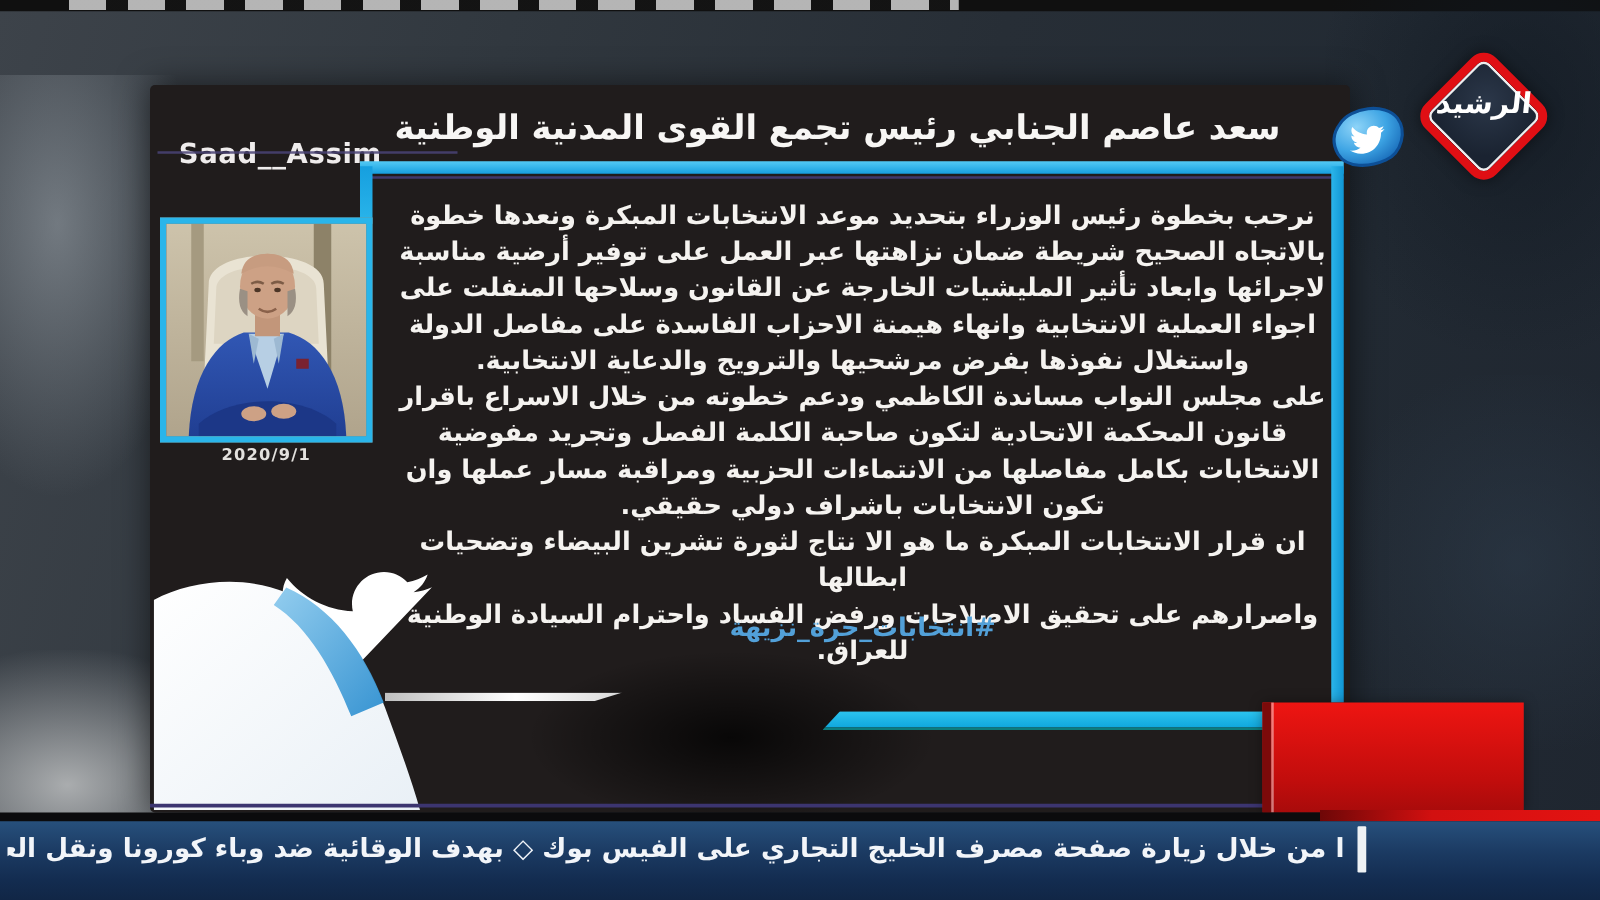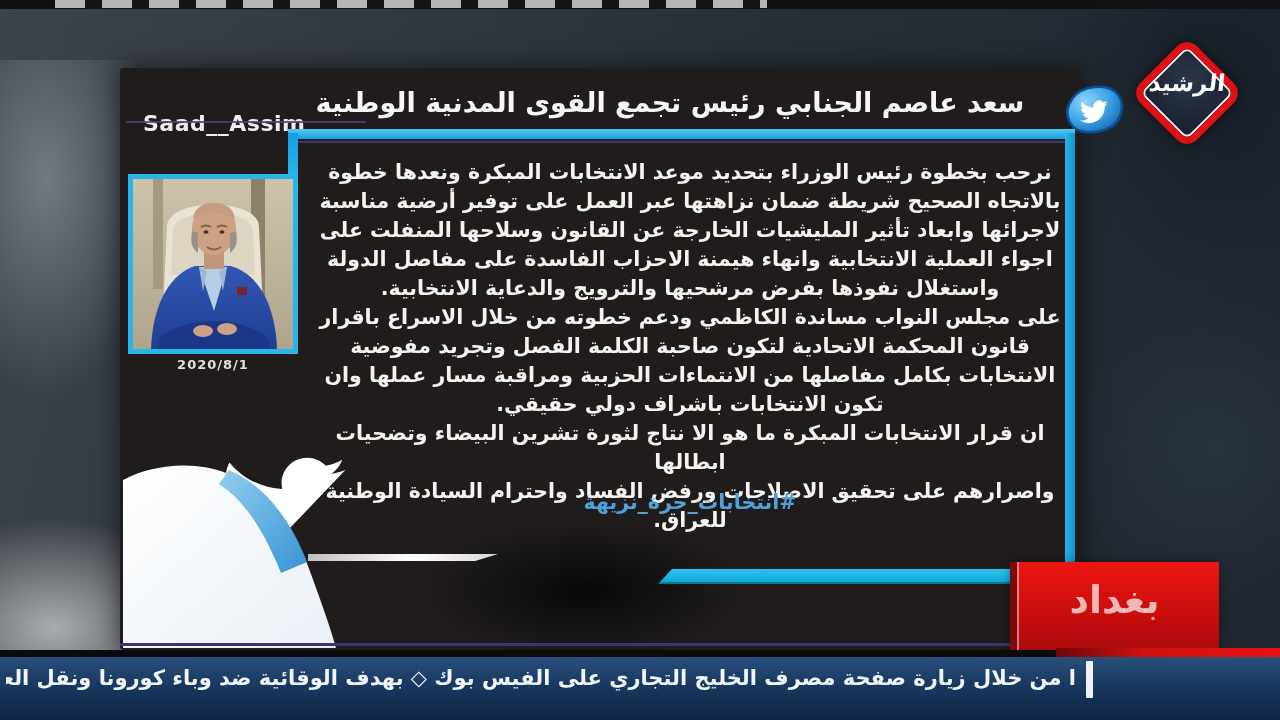--- a/index.html
+++ b/index.html
@@ -139,21 +139,21 @@
       <path d="M84,48 q5,-3 10,0" stroke="#7d5c46" stroke-width="2" fill="none"></path>
       <ellipse cx="73" cy="53" rx="2.6" ry="1.8" fill="#4c3526"></ellipse>
       <ellipse cx="89" cy="53" rx="2.6" ry="1.8" fill="#4c3526"></ellipse>
       <path d="M74,68 q7,5 14,0" stroke="#8a614a" stroke-width="2" fill="none"></path>
       <rect x="104" y="108" width="10" height="8" fill="#7a2230"></rect>
       <path d="M26,160 C52,136 110,136 136,160 L136,170 L26,170 Z" fill="#1c3787"></path>
       <ellipse cx="70" cy="152" rx="10" ry="6" fill="#cda185"></ellipse>
       <ellipse cx="94" cy="150" rx="10" ry="6" fill="#cda185"></ellipse>
     </svg>
   </div>
-  <div class="abs photo-date">2020/8/1</div>
+  <div class="abs photo-date">2020/9/1</div>
 
   <div class="abs tweet-body" dir="rtl">نرحب بخطوة رئيس الوزراء بتحديد موعد الانتخابات المبكرة ونعدها خطوة
 بالاتجاه الصحيح شريطة ضمان نزاهتها عبر العمل على توفير أرضية مناسبة
 لاجرائها وابعاد تأثير المليشيات الخارجة عن القانون وسلاحها المنفلت على
 اجواء العملية الانتخابية وانهاء هيمنة الاحزاب الفاسدة على مفاصل الدولة
 واستغلال نفوذها بفرض مرشحيها والترويج والدعاية الانتخابية.
 على مجلس النواب مساندة الكاظمي ودعم خطوته من خلال الاسراع باقرار
 قانون المحكمة الاتحادية لتكون صاحبة الكلمة الفصل وتجريد مفوضية
 الانتخابات بكامل مفاصلها من الانتماءات الحزبية ومراقبة مسار عملها وان
 تكون الانتخابات باشراف دولي حقيقي.
@@ -182,21 +182,20 @@
     </svg>
   </div>
 
   <div class="abs white-line"></div>
   <div class="abs cyan-bar"></div>
   <div class="abs card-bottom-line"></div>
 
   <div class="abs banner">
     <div class="abs banner-stripe"></div>
     <div class="abs banner-stripe-light"></div>
-    <div class="abs banner-text" dir="rtl">بغداد</div>
   </div>
 
   <div class="abs tw-blob">
     <svg width="68" height="58" viewBox="0 0 68 58">
       <defs>
         <radialGradient id="blob" cx="35%" cy="30%" r="80%">
           <stop offset="0" stop-color="#8ed4f8"></stop>
             <stop offset=".55" stop-color="#3da4e4"></stop>
           <stop offset="1" stop-color="#1565b4"></stop>
         </radialGradient>

